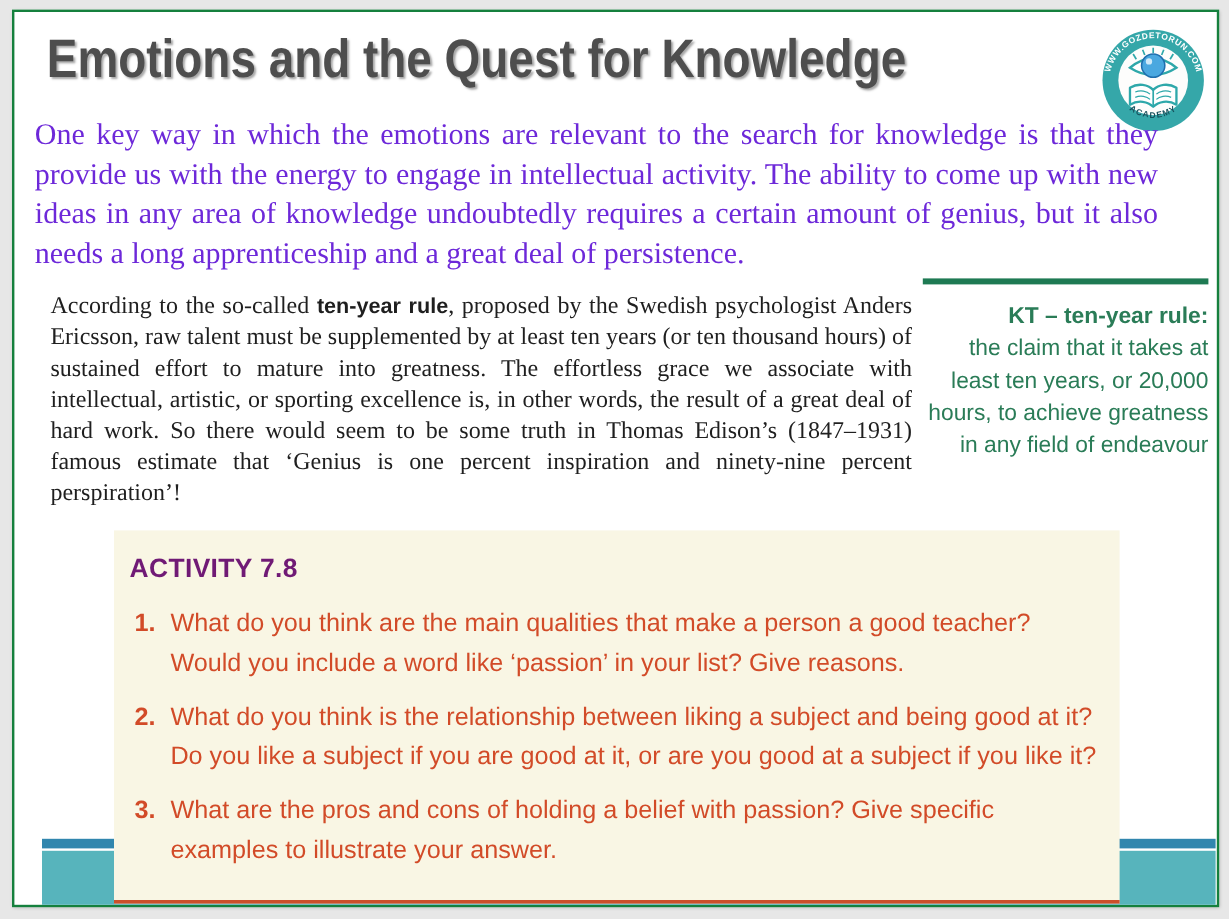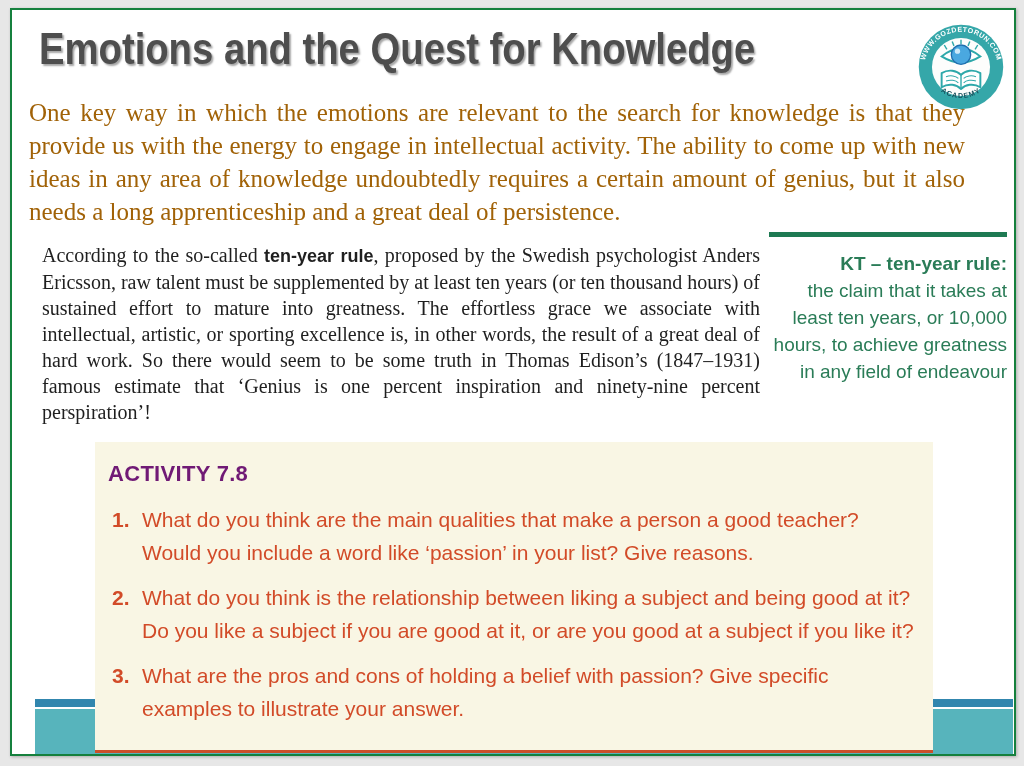--- a/index.html
+++ b/index.html
@@ -27,21 +27,21 @@
     text-shadow: 2px 2px 2px rgba(0,0,0,0.35);
   }
   .logo {
     position: absolute; left: 905px; top: 13px;
     width: 88px; height: 88px;
   }
   .intro {
     position: absolute; left: 17px; top: 86px; width: 936px;
     font-family: "Liberation Serif", serif;
     font-size: 25px; line-height: 33px;
-    color: #a16207;
+    color: #6d28d9;
     text-align: justify;
   }
   .body-para {
     position: absolute; left: 30px; top: 232px; width: 718px;
     font-family: "Liberation Serif", serif;
     font-size: 20px; line-height: 26px;
     color: #1f1f1f;
     text-align: justify;
   }
   .body-para b { font-family: "Liberation Sans", sans-serif; font-size: 18px; }
@@ -128,21 +128,21 @@
   </div>
 
   <div class="intro">One key way in which the emotions are relevant to the search for knowledge is that they provide us with the energy to engage in intellectual activity. The ability to come up with new ideas in any area of knowledge undoubtedly requires a certain amount of genius, but it also needs a long apprenticeship and a great deal of persistence.</div>
 
   <div class="body-para"><span>According to the so-called </span><b>ten-year rule</b><span>, proposed by the Swedish psychologist Anders Ericsson, raw talent must be supplemented by at least ten years (or ten thousand hours) of sustained effort to mature into greatness. The effortless grace we associate with intellectual, artistic, or sporting excellence is, in other words, the result of a great deal of hard work. So there would seem to be some truth in Thomas Edison’s (1847–1931) famous estimate that ‘Genius is one percent inspiration and ninety-nine percent perspiration’!</span></div>
 
   <div class="key-term">
     <div class="kt-rule"></div>
     <div class="kt-text">
       <div class="kt-heading">KT – ten-year rule:</div>
-      <div>the claim that it takes at least ten years, or 10,000 hours, to achieve greatness in any field of endeavour</div>
+      <div>the claim that it takes at least ten years, or 20,000 hours, to achieve greatness in any field of endeavour</div>
     </div>
   </div>
 
   <div class="activity-box">
     <div class="activity-heading">ACTIVITY 7.8</div>
     <div class="questions">
       <div class="question">
         <span class="q-number">1.</span>
         <span class="q-text">What do you think are the main qualities that make a person a good teacher? Would you include a word like ‘passion’ in your list? Give reasons.</span>
       </div>

